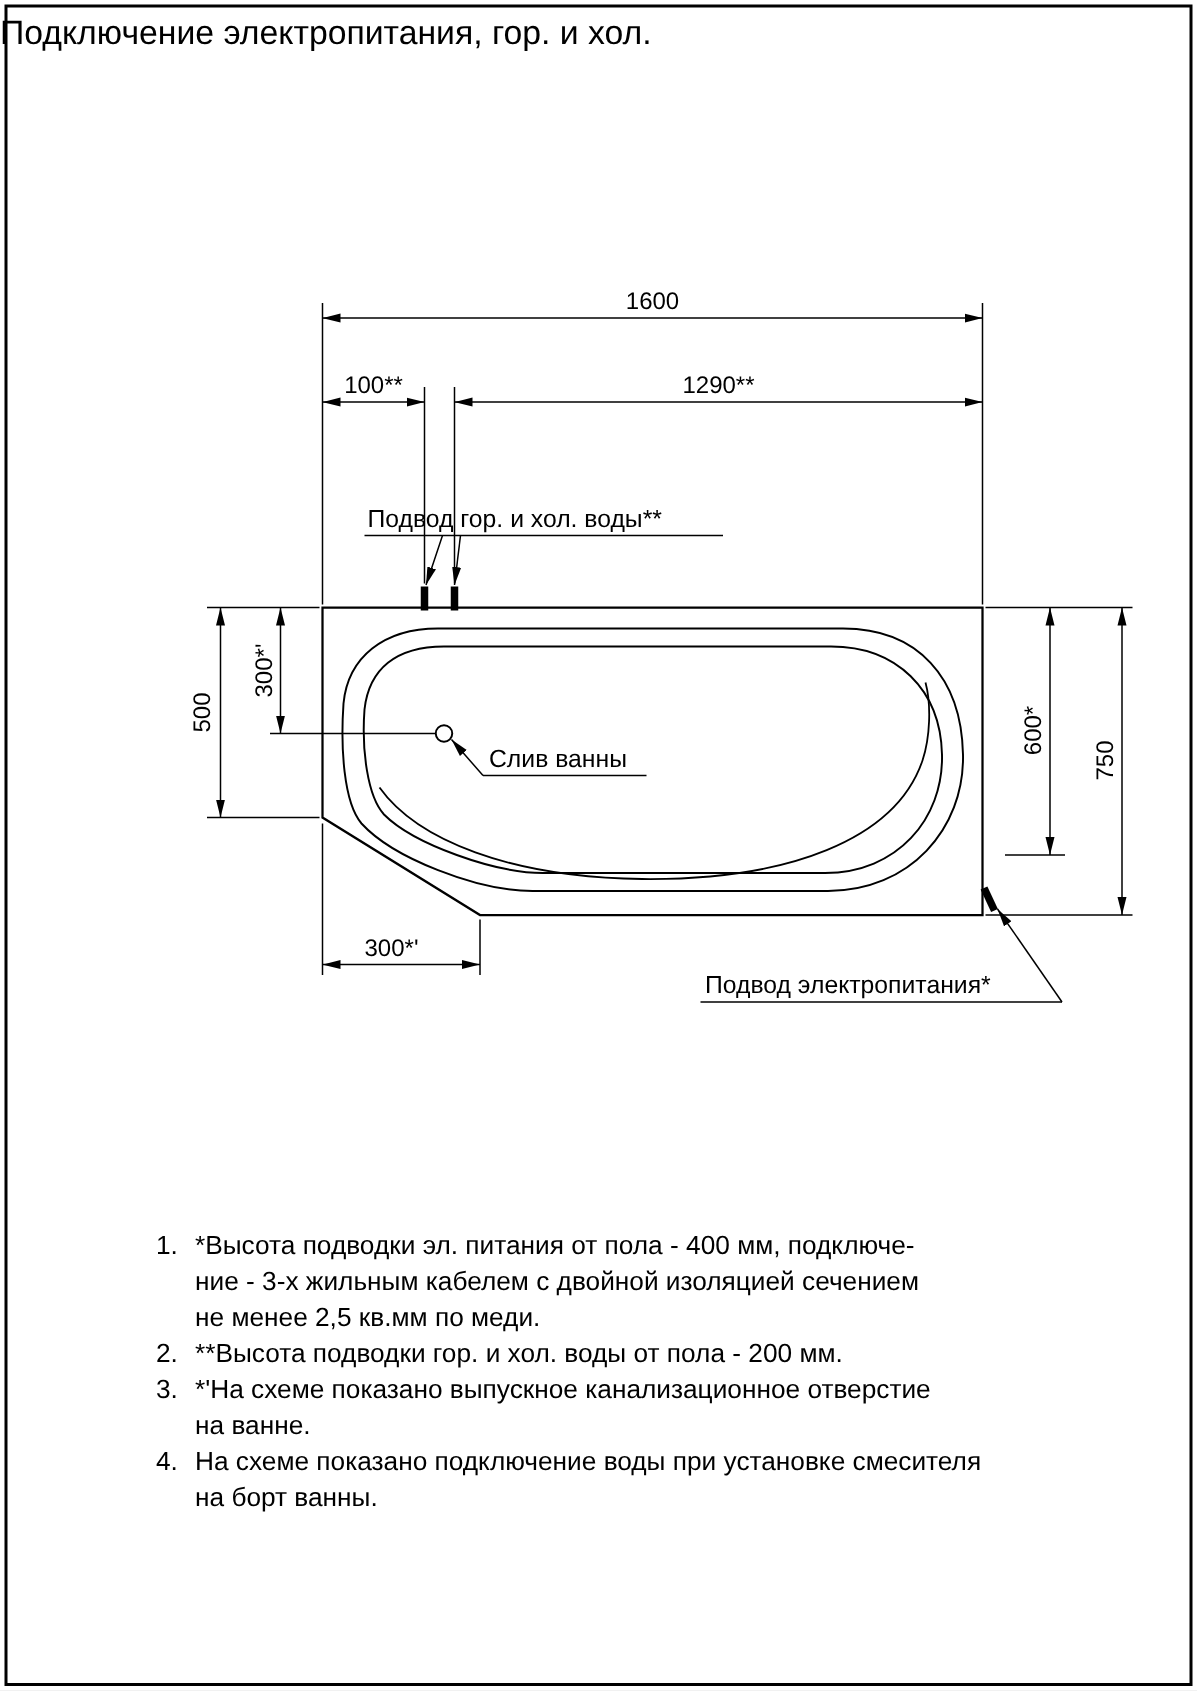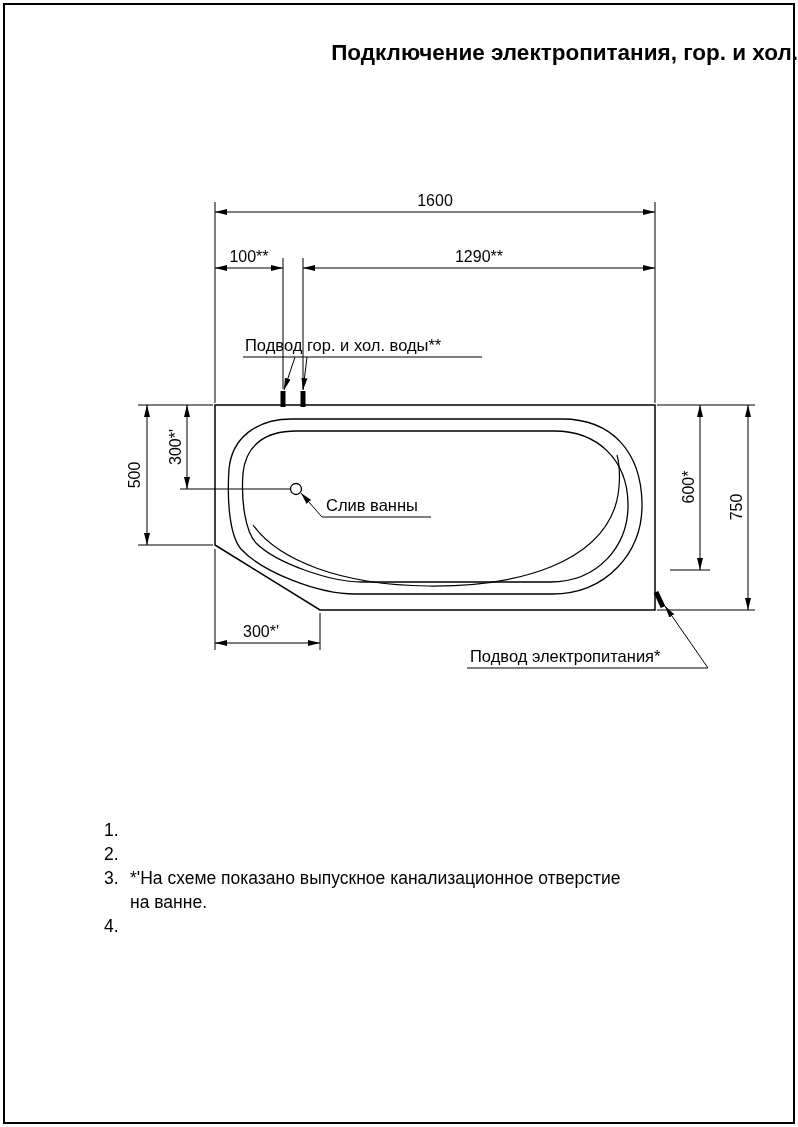--- a/index.html
+++ b/index.html
@@ -6,22 +6,22 @@
   .page {
     position:relative; width:798px; height:1127px; margin:0 auto;
     background:#ffffff; color:#000;
     font-family:"Liberation Sans", sans-serif;
     overflow:hidden;
   }
   .border-frame {
     position:absolute; inset:3px; border:2px solid #000; pointer-events:none;
   }
   .title {
-    position:absolute; top:37px; left:0; width:100%;
-    text-align:right; font-size:22.5px; line-height:31px; font-weight:700;
+    position:absolute; top:6px; left:0; width:100%;
+    text-align:left; font-size:22.5px; line-height:31px; font-weight:400;
   }
   .notes {
     position:absolute; left:104px; top:818px; width:660px;
     font-size:17.5px; line-height:24px;
   }
   .note { display:flex; }
   .note .num { flex:0 0 26px; }
   .note .txt { white-space:pre-line; }
   svg.drawing { position:absolute; left:0; top:0; }
   svg text {
@@ -107,26 +107,32 @@
     </g>
 
     <text class="lbl" x="245" y="351" text-anchor="start">Подвод гор. и хол. воды**</text>
     <text class="lbl" x="326" y="511" text-anchor="start">Слив ванны</text>
     <text class="lbl" x="470" y="662" text-anchor="start">Подвод электропитания*</text>
   </svg>
 
   <div class="notes">
     <div class="note">
       <span class="num">1.</span>
+      <span class="txt">*Высота подводки эл. питания от пола - 400 мм, подключе-
+ние - 3-х жильным кабелем с двойной изоляцией сечением
+не менее 2,5 кв.мм по меди.</span>
     </div>
     <div class="note">
       <span class="num">2.</span>
+      <span class="txt">**Высота подводки гор. и хол. воды от пола - 200 мм.</span>
     </div>
     <div class="note">
       <span class="num">3.</span>
       <span class="txt">*'На схеме показано выпускное канализационное отверстие
 на ванне.</span>
     </div>
     <div class="note">
       <span class="num">4.</span>
+      <span class="txt">На схеме показано подключение воды при установке смесителя
+на борт ванны.</span>
     </div>
   </div>
 </div>
 
 </body></html>

